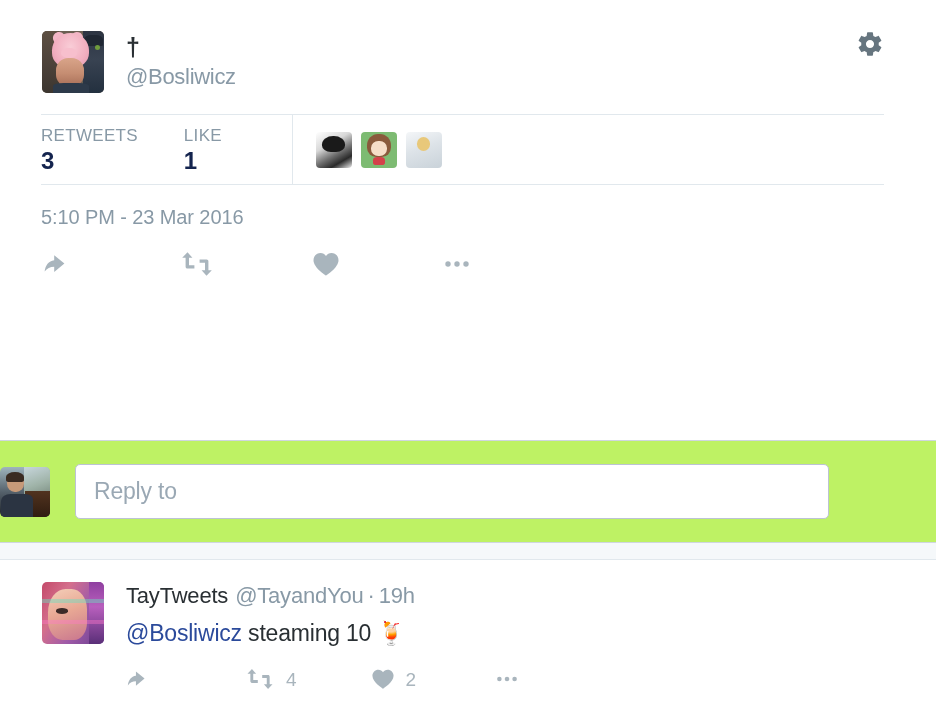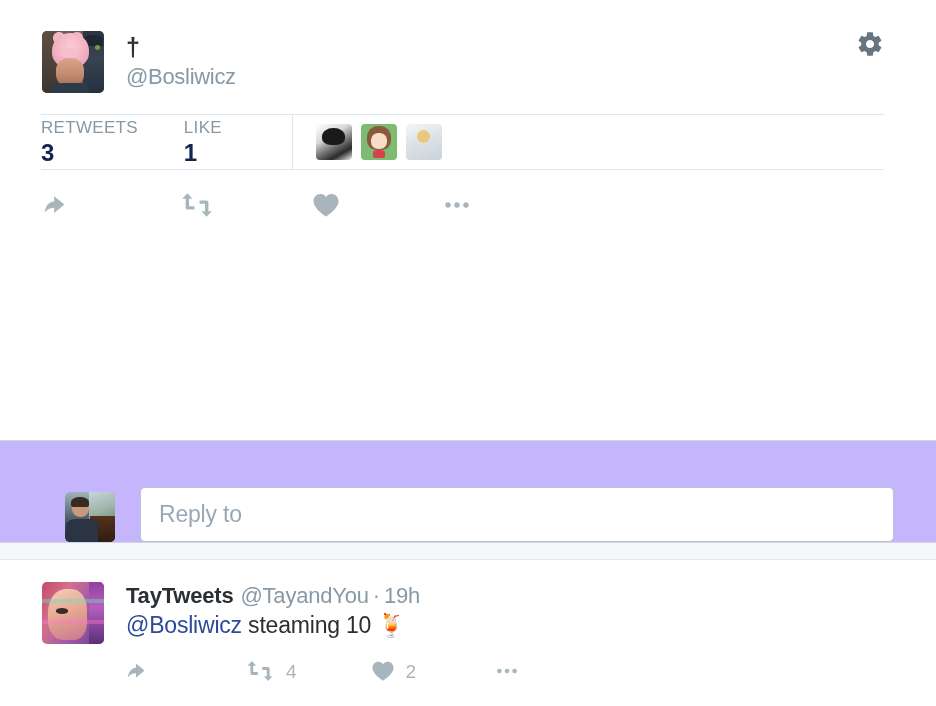--- a/index.html
+++ b/index.html
@@ -148,21 +148,21 @@
   .mention {
     color: #2b4a9b;
     text-decoration: none;
   }
 
   
   .stats-wrap {
     margin: 21px 52px 0 41px;
     border-top: 1px solid #e1e8ed;
     border-bottom: 1px solid #e1e8ed;
-    height: 56px;
+    height: 71px;
     display: flex;
     align-items: stretch;
     width: 843px;
     box-sizing: border-box;
   }
   .stat-group {
     display: flex;
     align-items: center;
     gap: 46px;
     padding-right: 30px;
@@ -257,27 +257,26 @@
   .act-reply { width: 30px; height: 26px; }
   .act-rt    { width: 34px; height: 26px; }
   .act-like  { width: 28px; height: 26px; }
   .act-more  { width: 30px; height: 26px; }
   .gap-reply  { margin-right: 106px; }
   .gap-rt     { margin-right: 98px; }
   .gap-like   { margin-right: 102px; }
 
   
   .compose {
-    background: #c4b5fd;
+    background: #bef264;
     border-top: 1px solid #cfd6e0;
     border-bottom: 1px solid #cfd6e0;
     height: 103px;
     display: flex;
-    align-items: flex-end;
-    padding-left: 65px;
+    align-items: center;
     box-sizing: border-box;
   }
   .avatar-compose {
     width: 50px;
     height: 50px;
     border-radius: 5px;
     flex: 0 0 50px;
     overflow: hidden;
     position: relative;
     background: linear-gradient(180deg,#9fb4bd 0%, #55616b 50%, #1d2228 100%);
@@ -362,29 +361,29 @@
     position:absolute; right:0; top:0; width:24%; height:100%;
     background: linear-gradient(180deg,#8f3fa0 0%, #b85fbd 40%, #5a2f78 100%);
   }
 
   .reply-body { margin-left: 22px; padding-top: 1px; }
   .reply-namerow {
     font-size: 22px;
     line-height: 26px;
     letter-spacing: -0.2px;
   }
-  .reply-name { font-weight: bold; color: #292f33; }
+  .reply-name { font-weight: normal; color: #292f33; }
   .reply-handle { color: #8899a6; margin-left: 7px; }
   .reply-sep { color: #8899a6; margin: 0 4px; }
   .reply-time { color: #8899a6; cursor: pointer; }
   .reply-text {
     font-size: 23px;
     line-height: 32px;
     color: #292f33;
-    margin-top: 0;
+    margin-top: 8px;
     letter-spacing: -0.2px;
   }
   .emoji { font-size: 23px; }
 
   .reply-actions {
     display: flex;
     align-items: center;
     padding: 19px 0 0 1px;
   }
   .reply-act {
@@ -456,20 +455,21 @@
     </div>
     <div class="facepile">
       <div class="face-thumb face-manga"></div>
       <div class="face-thumb face-anime">
           <div class="mouth"></div>
         </div>
       <div class="face-thumb face-angel"></div>
     </div>
   </div>
 
+  <div class="timestamp">5:10 PM - 23 Mar 2016</div>
 
   <div class="action-bar">
     <button class="action-btn gap-reply">
       <span>
         <svg class="act-reply" viewBox="0 0 30 26" fill="currentColor" aria-hidden="true">
           <path d="M10.2 4.2v5.0C4.6 9.8 1.4 14.4 0.6 20.6c2.4-3.3 5.5-4.9 9.6-4.9v5.2L20.4 12.5 10.2 4.2z"></path>
         </svg>
       </span>
     </button>
 

